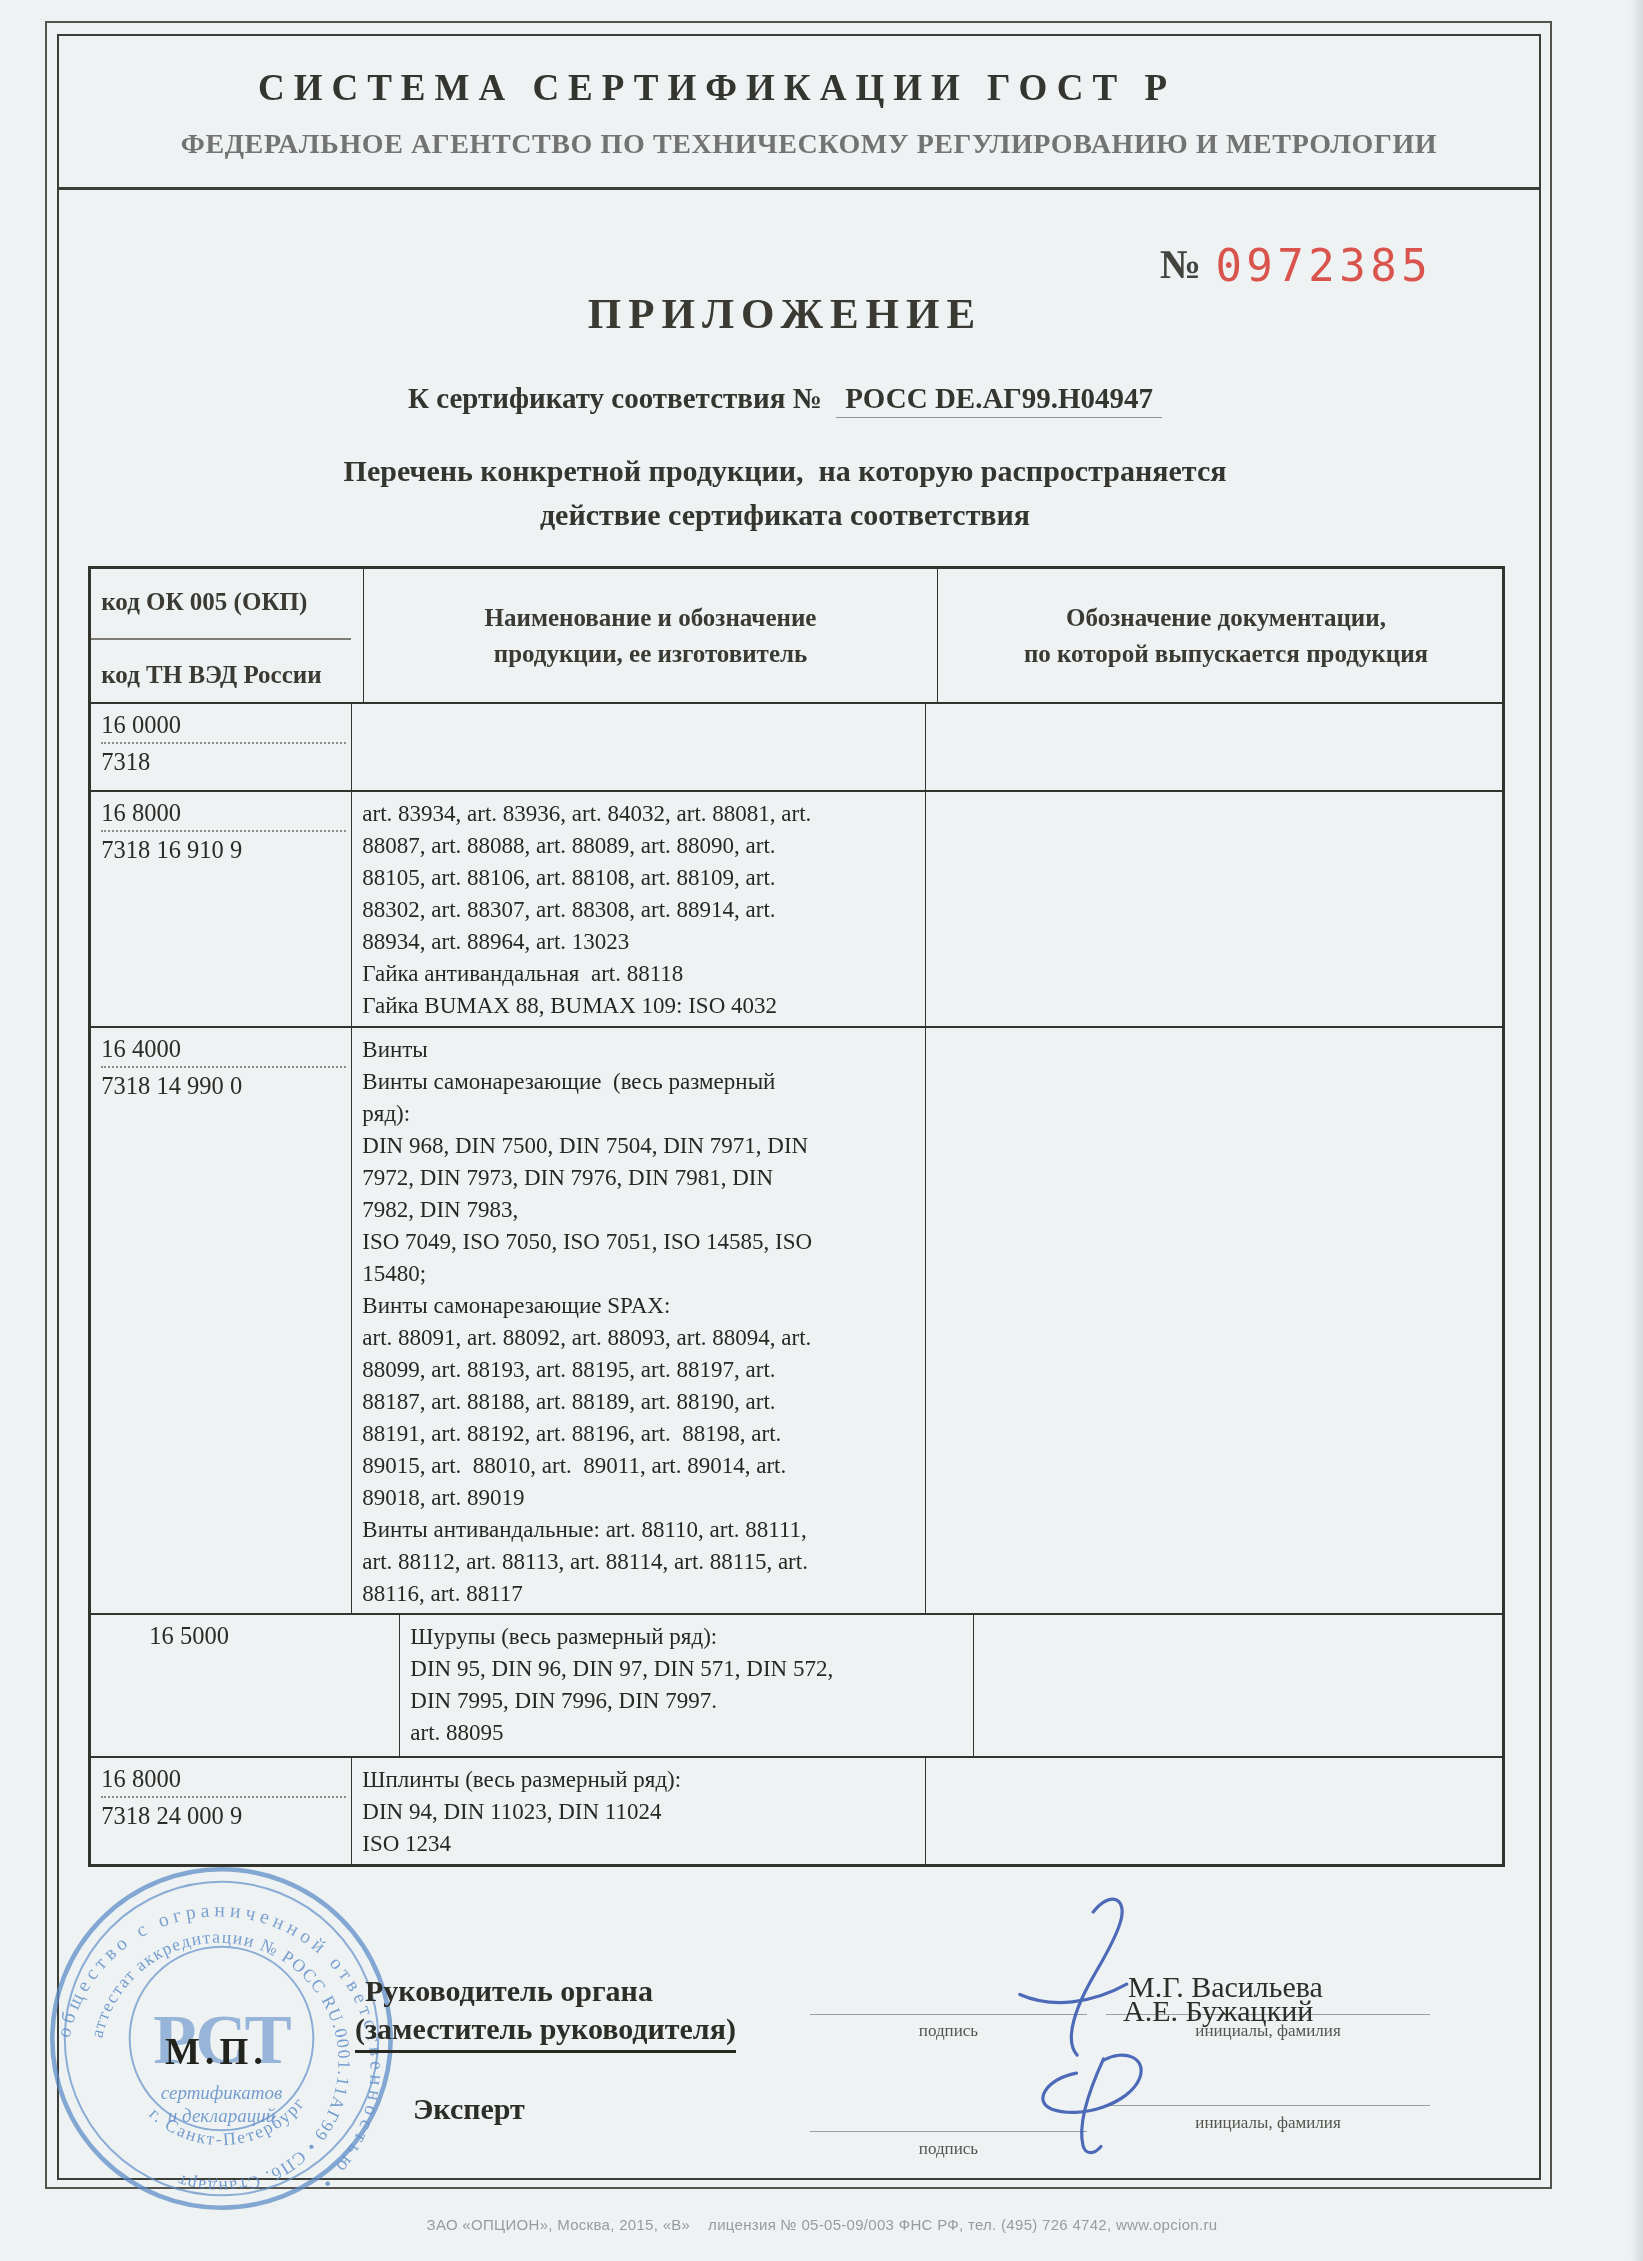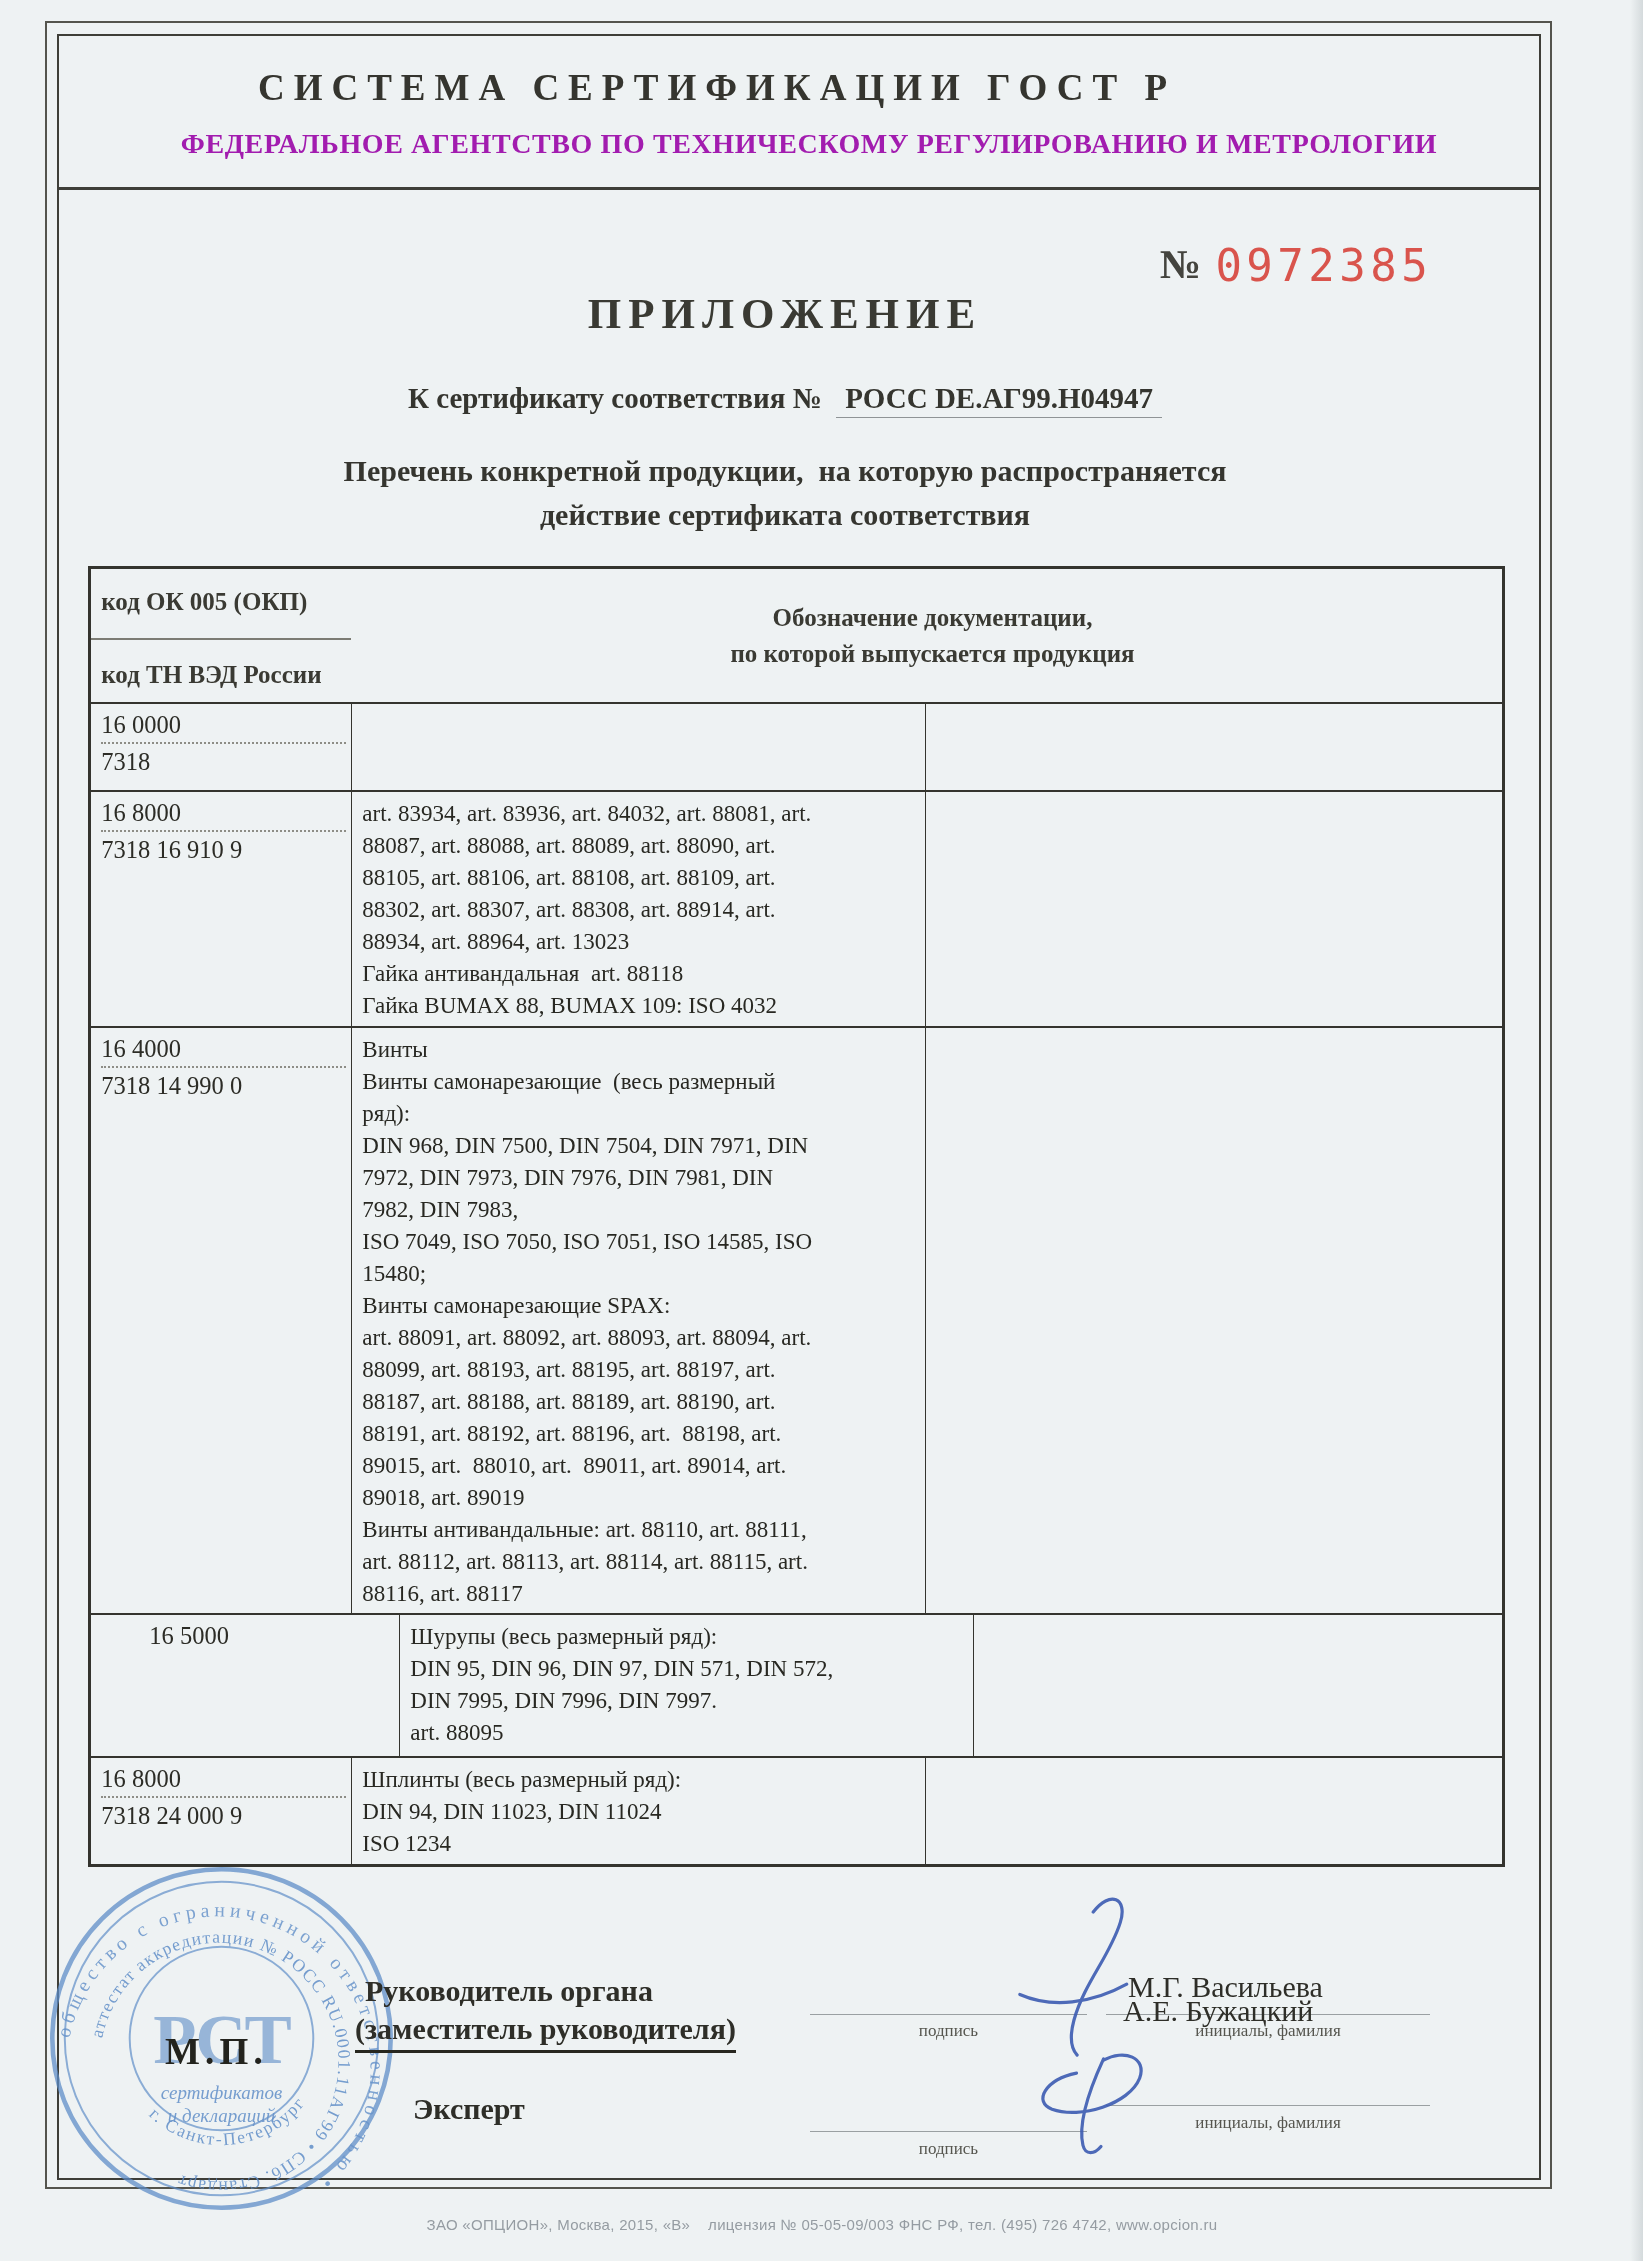--- a/index.html
+++ b/index.html
@@ -15,21 +15,21 @@
     background:linear-gradient(to left, rgba(140,150,155,.28), rgba(140,150,155,0));
     pointer-events:none;
   }
   .outer-frame { position:absolute; left:45px; top:21px; width:1507px; height:2168px; border:2.6px solid #54544d; }
   .inner-frame { position:absolute; left:57px; top:34px; width:1484px; height:2146px; border:2.6px solid #3e3e38; }
   .header-divider { position:absolute; left:57px; top:187px; width:1484px; height:2.6px; background:#3e3e38; }
 
   .title1 { position:absolute; left:57px; top:66px; width:1320px; text-align:center;
             font-size:37px; font-weight:bold; letter-spacing:9px; color:#35352f; }
   .title2 { position:absolute; left:57px; top:128px; width:1484px; text-align:center;
-            font-size:28px; font-weight:bold; letter-spacing:0.6px; color:#a21caf;padding-left:20px; }
+            font-size:28px; font-weight:bold; letter-spacing:0.6px; color:#737373;padding-left:20px; }
 
   .form-number { position:absolute; left:1160px; top:240px; white-space:nowrap; }
   .form-number .nosign { font-size:41px; font-weight:bold; color:#44443e; vertical-align:top; }
   .form-number .digits { font-family:"DejaVu Sans Mono",monospace; font-size:44px; font-weight:500;
                          color:#d9544c; letter-spacing:4.5px; margin-left:11.6px; vertical-align:top; }
 
   .doc-title { position:absolute; left:43px; top:289px; width:1484px; text-align:center;
                font-size:43px; font-weight:bold; letter-spacing:7px; color:#3a3a33; }
 
   .cert-line { position:absolute; left:43px; top:382px; width:1484px; text-align:center;
@@ -119,20 +119,22 @@
   <div class="purpose2">действие сертификата соответствия</div>
 
   <div class="ptable">
 
     <div class="trow th-row">
       <div class="c1 th-c1">
         <div class="lbl">код ОК 005 (ОКП)</div>
         <div class="dbl"></div>
         <div class="lbl">код ТН ВЭД России</div>
       </div>
+      <div class="c2 th-center">Наименование и обозначение
+продукции, ее изготовитель</div>
       <div class="c3 th-center">Обозначение документации,
 по которой выпускается продукция</div>
     </div>
 
     <div class="trow row-1">
       <div class="c1 codes">
         <div>16 0000</div>
         <div class="dots"></div>
         <div>7318</div>
       </div>

